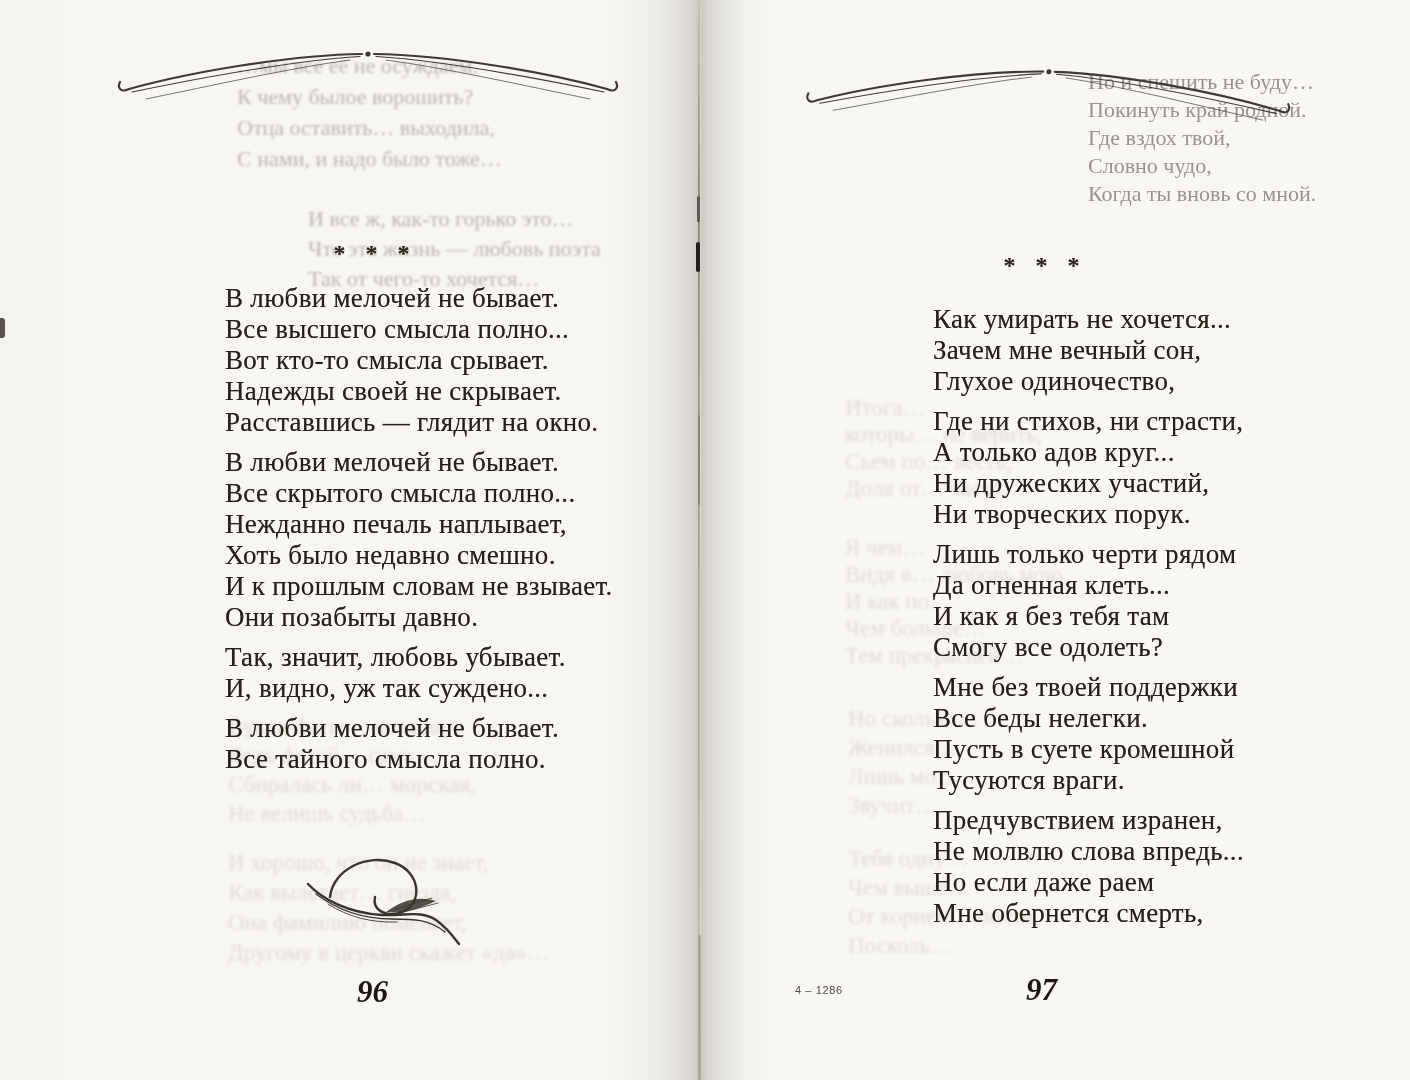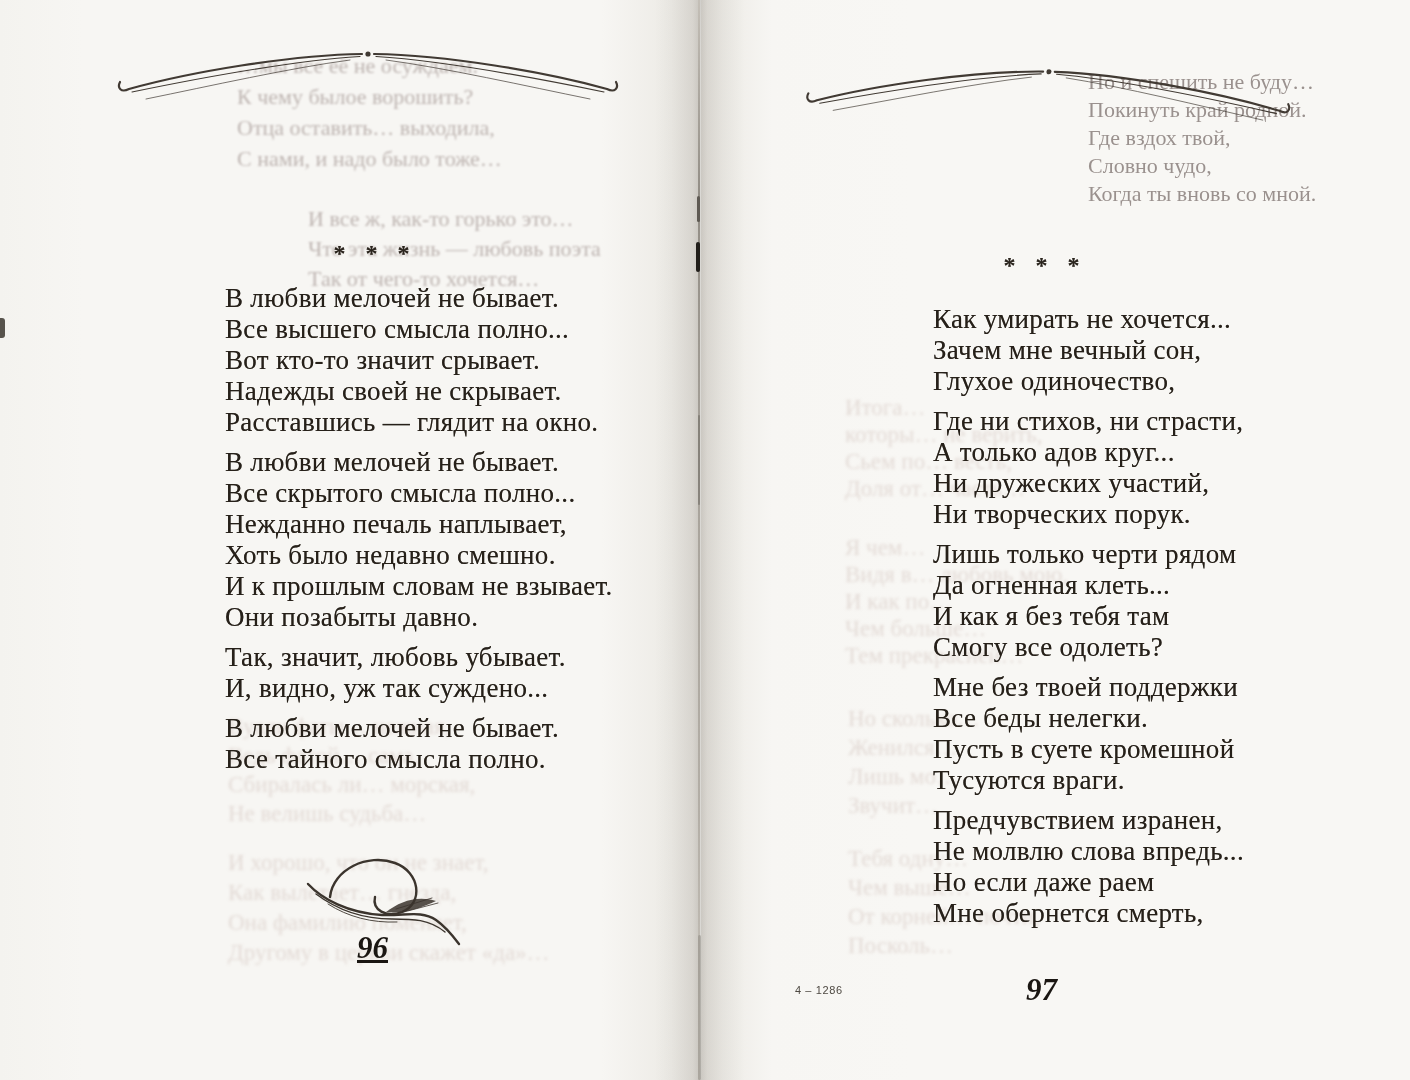--- a/index.html
+++ b/index.html
@@ -142,21 +142,21 @@
       <div class="gl">Посколь…</div>
     </div>
 
   <div class="separator" style="left:300px;top:240px;">* * *</div>
   <div class="separator" style="left:970px;top:252px;">* * *</div>
 
   <div class="poem" style="left:225px;top:283px;">
       <div class="stanza">
         <div class="pline">В любви мелочей не бывает.</div>
         <div class="pline">Все высшего смысла полно...</div>
-        <div class="pline">Вот кто-то значит срывает.</div>
+        <div class="pline">Вот кто-то смысла срывает.</div>
         <div class="pline">Надежды своей не скрывает.</div>
         <div class="pline">Расставшись — глядит на окно.</div>
       </div>
       <div class="stanza">
         <div class="pline">В любви мелочей не бывает.</div>
         <div class="pline">Все скрытого смысла полно...</div>
         <div class="pline">Нежданно печаль наплывает,</div>
         <div class="pline">Хоть было недавно смешно.</div>
         <div class="pline">И к прошлым словам не взывает.</div>
         <div class="pline">Они позабыты давно.</div>
@@ -206,17 +206,17 @@
     <g fill="none" stroke="#3b342d" stroke-linecap="round">
       <path d="M30,46 C33,18 68,2 95,12 C120,21 124,52 102,61 C86,67 72,59 75,46" stroke-width="2.4"></path>
       <path d="M8,33 C22,48 48,62 82,64 C106,65 121,59 136,69 C146,76 153,85 159,93" stroke-width="2.4"></path>
       <path d="M16,43 C36,58 62,68 92,68 C113,68 129,68 145,81" stroke-width="1.4"></path>
       <path d="M28,53 C48,66 72,72 97,71" stroke-width="0.9"></path>
       <path d="M86,61 C100,50 118,44 136,50 C121,57 104,63 86,61 Z" fill="#3b342d" stroke="none" opacity="0.85"></path>
       <path d="M96,58 L132,47 M100,62 L138,52" stroke-width="0.8"></path>
     </g>
   </svg>
 
-  <div class="page-number" style="left:357px;top:930px;text-decoration:underline;">96</div>
+  <div class="page-number" style="left:357px;top:974px;">96</div>
   <div class="page-number" style="left:1026px;top:972px;">97</div>
   <div class="signature" style="left:795px;top:984px;">4 – 1286</div>
 
 </div>
 
 </body></html>

